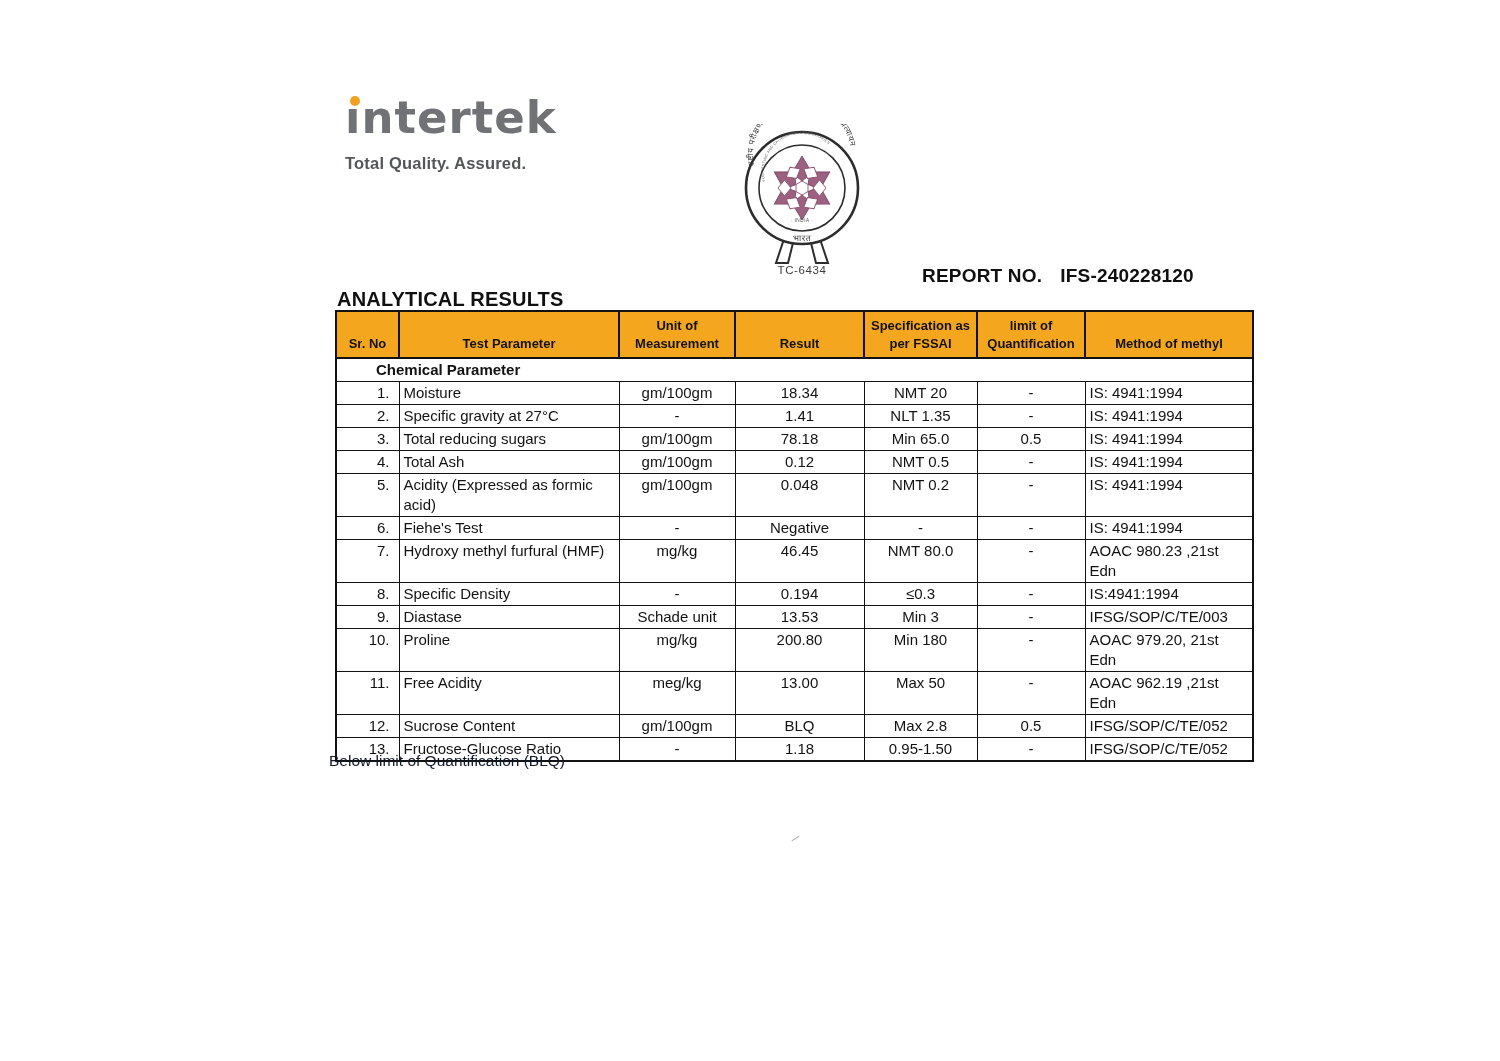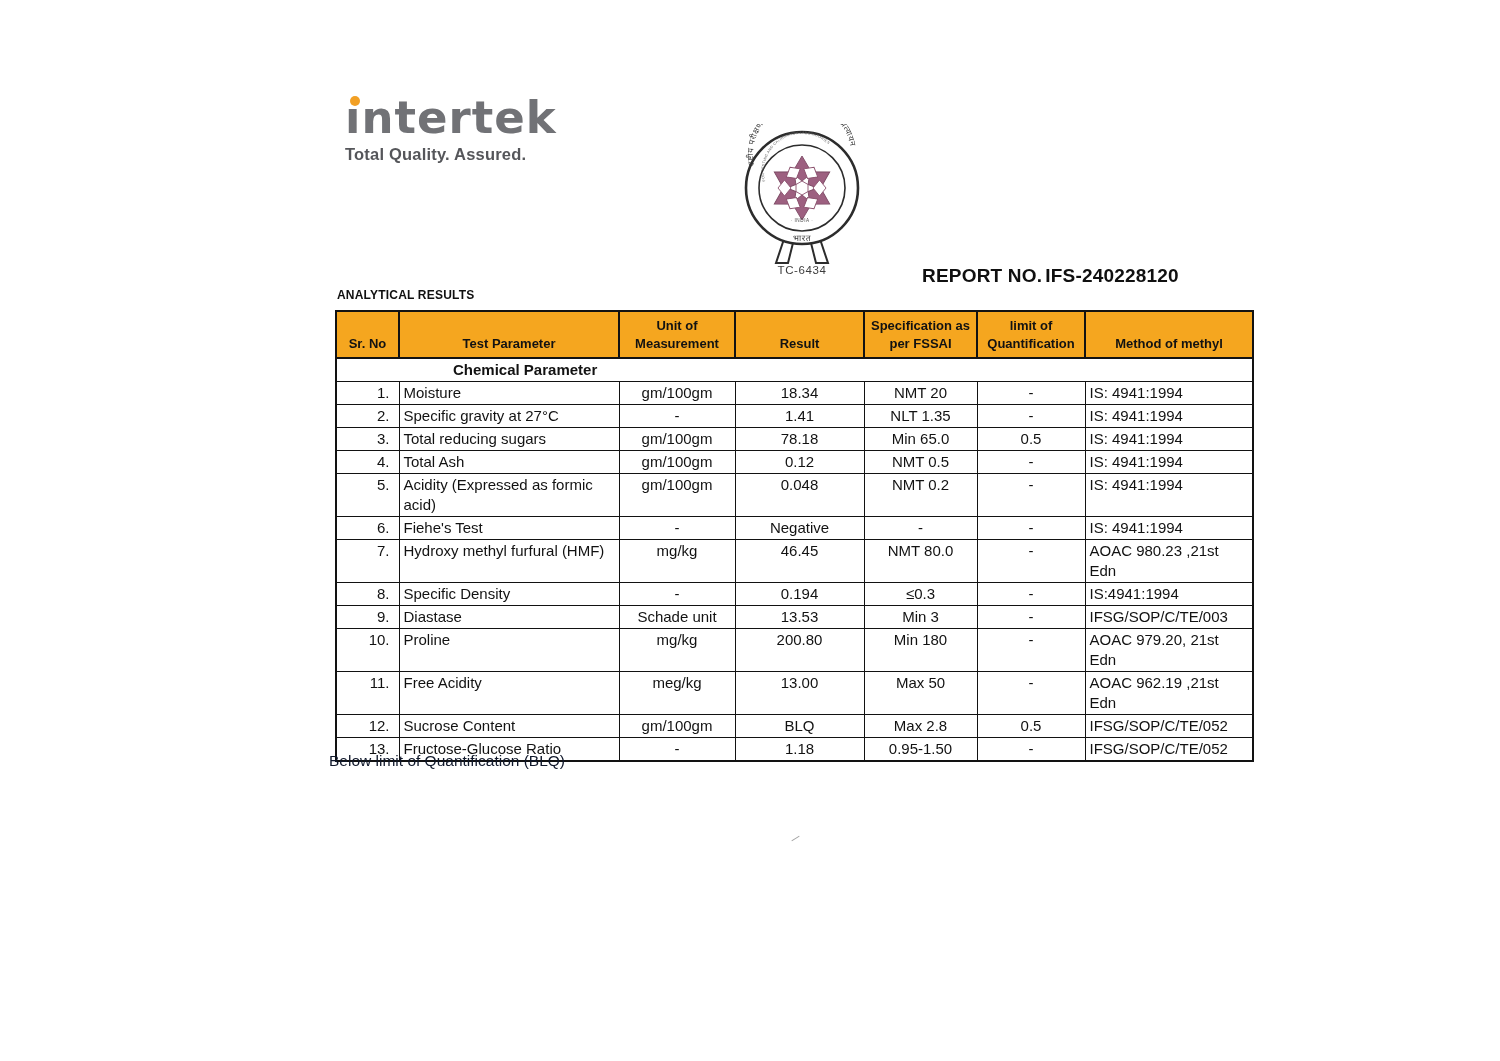--- a/index.html
+++ b/index.html
@@ -15,39 +15,39 @@
     position:relative; display:inline-block;
     font-family:"DejaVu Sans", sans-serif;
     font-size:45px; font-weight:700; letter-spacing:1px;
     color:#717276; line-height:1.1;
   }
   .wordmark .i-dot {
     position:absolute; left:5px; top:3px; width:10px; height:10px;
     border-radius:50%; background:#F2A024;
   }
   .tagline {
-    margin-top:2px; font-size:16.5px; font-weight:700; color:#55565A;
+    margin-top:11px; font-size:16.5px; font-weight:700; color:#55565A;
     letter-spacing:0.2px;
   }
 
   
   .seal { position:absolute; left:722px; top:124px; width:160px; height:152px; }
   .seal svg { width:100%; height:100%; }
 
   
   .report-no {
     position:absolute; left:922px; top:265px;
     font-size:19px; font-weight:700; letter-spacing:0.2px;
-    display:flex; gap:3px; color:#101010;
+    display:flex; gap:18px; color:#101010;
   }
 
   
   .section-title {
     position:absolute; left:337px; top:288px;
-    font-size:12px; font-weight:700; letter-spacing:0.2px; color:#101010;
+    font-size:20px; font-weight:700; letter-spacing:0.2px; color:#101010;
   }
 
   
   .results-table {
     position:absolute; left:335px; top:310px; width:917px;
     border-collapse:collapse; table-layout:fixed;
     font-size:15px; color:#121212;
     border:2px solid #121212;
   }
   .results-table th {
@@ -59,21 +59,21 @@
     border:1.6px solid #121212; vertical-align:top;
     padding:1px 3px; line-height:20px; font-size:15px;
   }
   tr.hdr { height:47px; }
   tr.rh1 { height:22px; }
   tr.rh2 { height:43px; }
   td.c-sr     { text-align:right; padding-right:9px; }
   td.c-param  { text-align:left; padding-left:4px;margin-top:35px; }
   td.c-unit, td.c-result, td.c-spec, td.c-loq { text-align:center; }
   td.c-method { text-align:left; padding-left:4px; }
-  td.group-cell { font-weight:700; padding-left:116px; border:1.6px solid #121212; }
+  td.group-cell { font-weight:700; padding-left:39px; border:1.6px solid #121212; }
 
   
   .footnote {
     position:absolute; left:329px; top:752px;
     font-size:15.5px; color:#0f172a;
   }
 
   
   .artifact {
     position:absolute; left:791px; top:838px; width:9px; height:1px;

